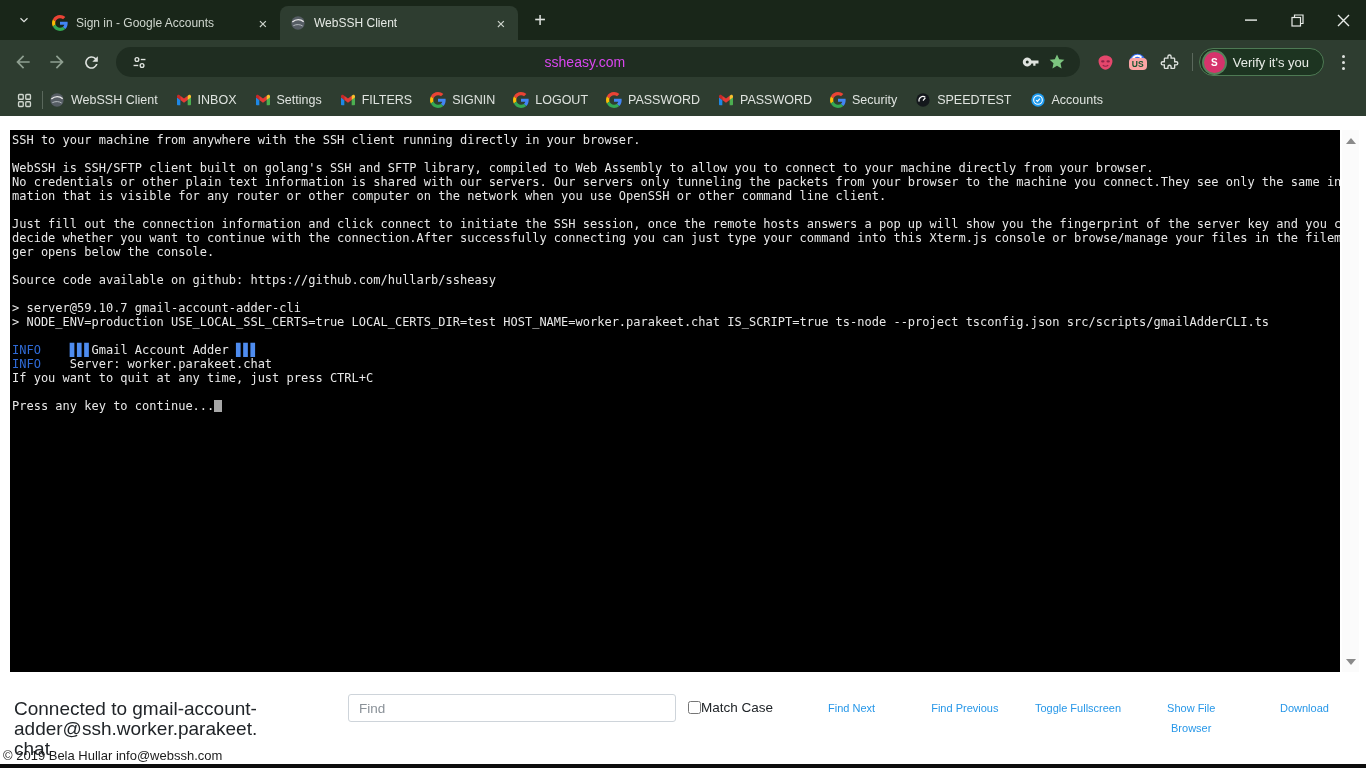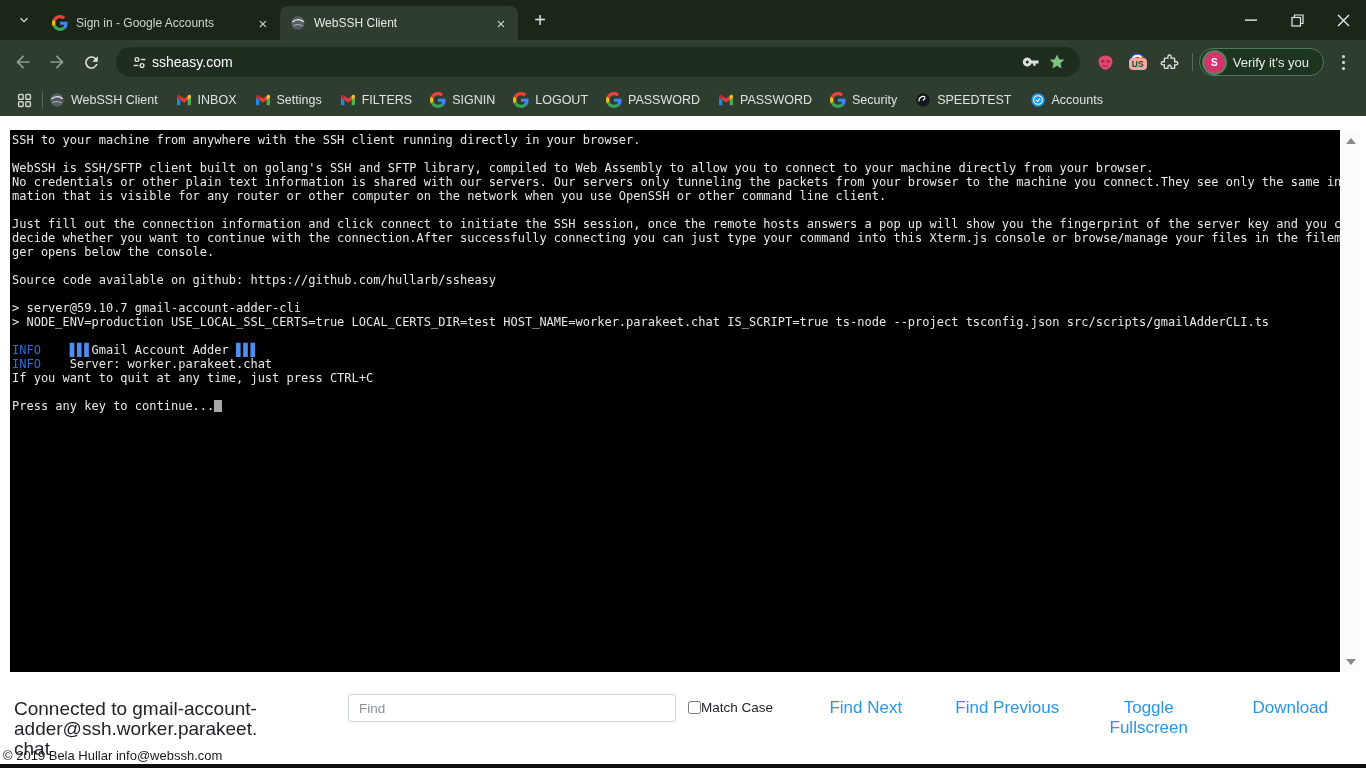--- a/index.html
+++ b/index.html
@@ -35,21 +35,21 @@
   .toolbar {
     position:absolute; top:40px; left:0; width:1366px; height:44px;
     background:#2e3d30; display:flex; align-items:center;
   }
   .nav-btn { width:34px; height:34px; display:flex; align-items:center; justify-content:center; border-radius:50%; }
   .nav-btn:first-child { margin-left:6px; }
   .omnibox {
     flex:1; height:30px; margin:0 10px 0 8px; background:#1f2d21; border-radius:15px;
     display:flex; align-items:center; padding:0 10px;
   }
-  .omni-url { flex:1; color:#ffffff; font-size:14px; margin-left:0; white-space:nowrap; }
+  .omni-url { flex:1; color:#d946ef; font-size:14px; margin-left:0; white-space:nowrap;text-align:center; }
   .omni-ico { width:26px; height:26px; display:flex; align-items:center; justify-content:center; border-radius:50%; }
   .ext-btn { width:32px; height:32px; display:flex; align-items:center; justify-content:center; position:relative; }
   .vdiv { width:1px; height:18px; background:#5a685c; margin:0 6px; }
   .verify-pill {
     height:28px; display:flex; align-items:center; gap:8px; padding:0 14px 0 4px;
     background:#1d3421; border:1px solid #4e7a54; border-radius:14px; color:#e8ece7; font-size:13px;
     margin-right:4px; white-space:nowrap;
   }
   .avatar-s {
     width:21px; height:21px; border-radius:50%; background:#d6336c; color:#fff;
@@ -91,21 +91,21 @@
   .connected { position:absolute; left:14px; top:699px; width:250px; font-size:19px; color:#212529; line-height:20px; overflow-wrap:break-word; }
   .find-input {
     position:absolute; left:348px; top:694px; width:328px; height:28px;
     border:1px solid #ced4da; border-radius:3px; padding:0 10px; font-size:13.5px; color:#495057;
     font-family:"Liberation Sans",sans-serif; outline:none; background:#fff;
   }
   .find-input::placeholder { color:#8a9198; }
   .match-case { position:absolute; left:688px; top:700px; display:flex; align-items:center; font-size:13.5px; color:#212529; }
   .match-case input { width:13px; height:13px; }
   .status-links { position:absolute; left:795px; top:698px; width:566px; display:flex; }
-  .slink { flex:1; text-align:center; color:#2797e8; font-size:17px; line-height:20px; cursor:pointer; padding:0 12px; }
+  .slink { flex:1; text-align:center; color:#2797e8; font-size:11px; line-height:20px; cursor:pointer; padding:0 12px; }
   .copyright { position:absolute; left:3px; top:748px; font-size:13px; color:#1b1b1b; }
   .bottom-bar { position:absolute; left:0; bottom:0; width:1366px; height:4px; background:#0d0d0d; }
   svg { display:block; }
 </style>
 </head>
 <body>
 
 <div class="tabstrip">
   <div class="tab-search">
     <svg width="14" height="14" viewBox="0 0 24 24">
@@ -374,17 +374,18 @@
 <div class="connected">Connected to gmail-account-adder@ssh.worker.parakeet.chat</div>
 <input class="find-input" value="" placeholder="Find" style="">
 <label class="match-case">
   <input type="checkbox" style="">
   <span>Match Case</span>
 </label>
 <div class="status-links" id="status-links">
     <div class="slink">Find Next</div>
     <div class="slink">Find Previous</div>
     <div class="slink">Toggle Fullscreen</div>
+    <div class="slink">Show File Browser</div>
     <div class="slink">Download</div>
   </div>
 
 <div class="copyright">© 2019 Bela Hullar info@webssh.com</div>
 <div class="bottom-bar"></div>
 
 </body></html>

